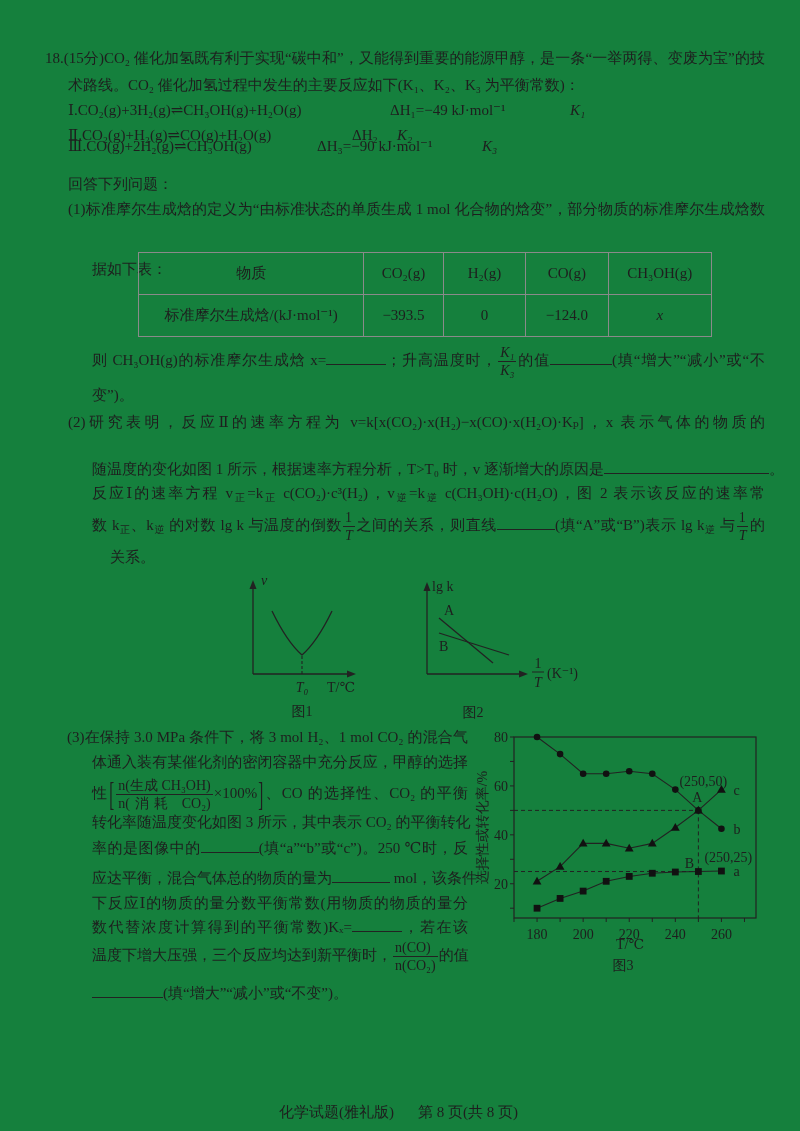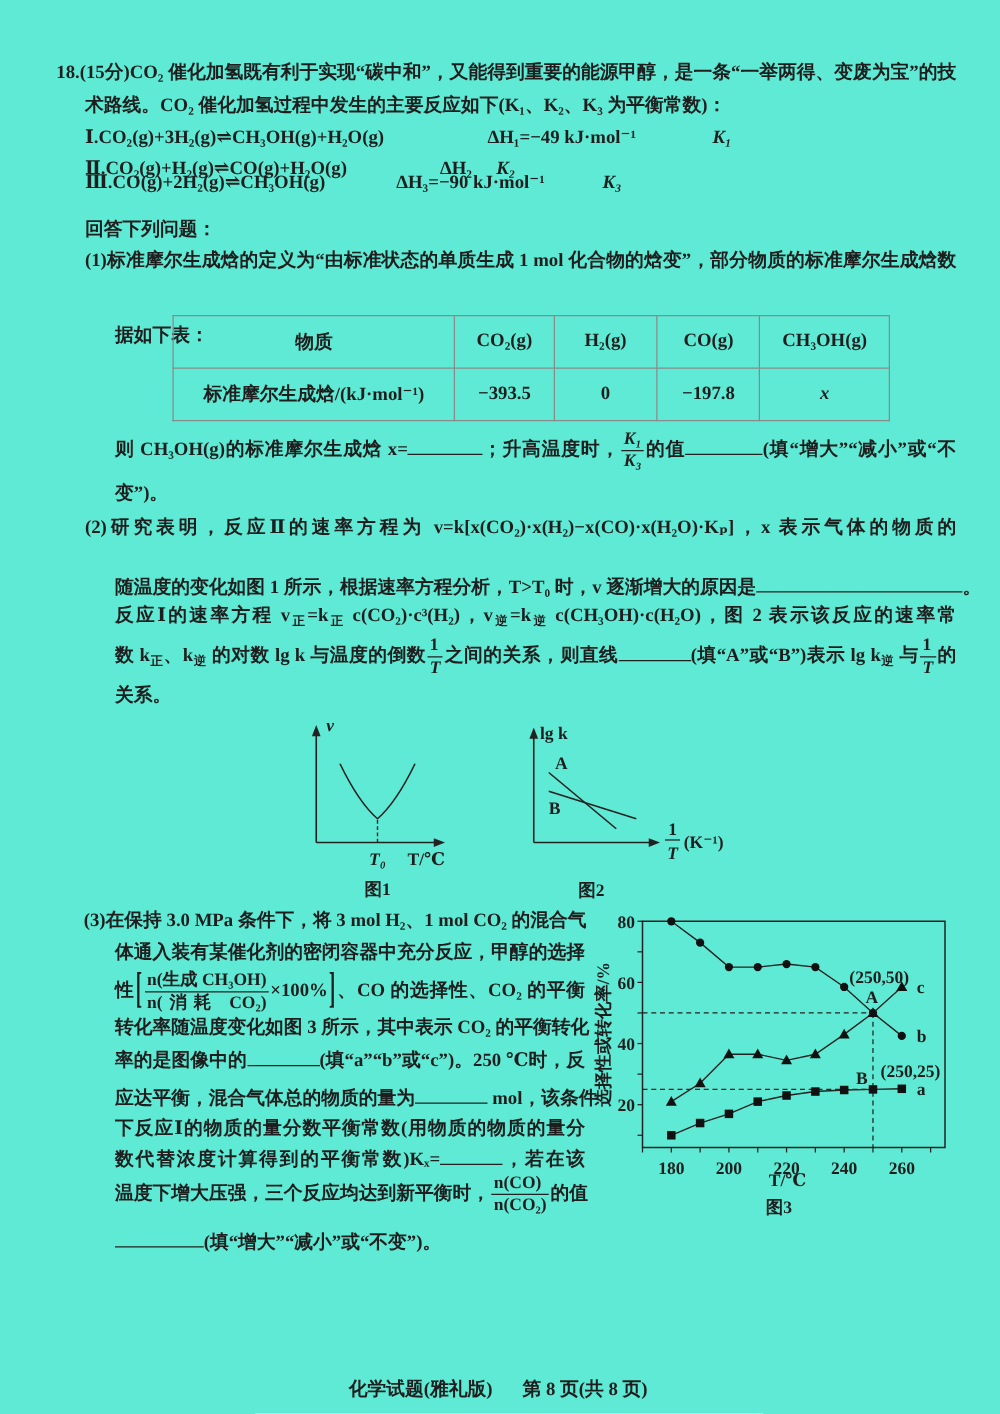--- a/index.html
+++ b/index.html
@@ -1,19 +1,19 @@
 <!DOCTYPE html>
 <html><head>
 <meta charset="utf-8">
 <style>
   html, body { margin: 0; padding: 0; background: #ffffff; }
   .page {
-    position: relative; width: 800px; height: 1131px; background: #5eead4;
+    position: relative; width: 800px; height: 1131px; background: #15803d;
     color: #1e1e1e; font-family: "Liberation Serif", "DejaVu Serif", serif;
-    font-size: 15px; overflow: hidden; font-weight: bold;
+    font-size: 15px; overflow: hidden;
   }
   .ln { position: absolute; white-space: nowrap; line-height: 20px; }
   .j { text-align: justify; text-align-last: justify; }
   .tall { line-height: 40px; }
   .blank { display: inline-block; border-bottom: 1px solid #222; height: 14px; vertical-align: baseline; }
   .frac { display: inline-block; vertical-align: middle; text-align: center; line-height: 15px; font-size: 14px; margin: 0 1px; }
   .frac .num { display: block; border-bottom: 1px solid #222; padding: 0 2px 1px; }
   .frac .den { display: block; padding: 1px 2px 0; }
   sub { font-size: 10px; vertical-align: -3px; line-height: 0; }
   .bigbr { display: inline-block; transform: scaleY(2.3); font-size: 15px; line-height: 15px; vertical-align: middle; margin: 0 1px; }
@@ -64,34 +64,34 @@
       <td style="width:225px">物质</td>
       <td style="width:79px">CO₂(g)</td>
       <td style="width:82px">H₂(g)</td>
       <td style="width:82px">CO(g)</td>
       <td style="width:103px">CH₃OH(g)</td>
     </tr>
     <tr>
       <td>标准摩尔生成焓/(kJ·mol⁻¹)</td>
       <td>−393.5</td>
       <td>0</td>
-      <td>−197.8</td>
+      <td>−124.0</td>
       <td class="it">x</td>
     </tr>
   </tbody>
     </table>
 
   <div class="ln j tall" style="left:92px;top:340px;width:673px;"><span>则 CH₃OH(g)的标准摩尔生成焓 x=</span><span class="blank" style="width:60px"></span><span>；升高温度时，</span><span class="frac"><span class="num it">K₁</span><span class="den it">K₃</span></span><span>的值</span><span class="blank" style="width:62px"></span><span>(填“增大”“减小”或“不</span></div>
   <div class="ln" style="left:92px;top:385px;">变”)。</div>
 
   <div class="ln j" style="left:68px;top:412px;width:697px;">(2)研究表明，反应Ⅱ的速率方程为 v=k[x(CO₂)·x(H₂)−x(CO)·x(H₂O)·Kₚ]，x 表示气体的物质的</div>
   <div class="ln j" style="left:92px;top:459px;width:673px;"><span>随温度的变化如图 1 所示，根据速率方程分析，T&gt;T₀ 时，v 逐渐增大的原因是</span><span class="blank" style="width:165px"></span><span>。</span></div>
   <div class="ln j" style="left:92px;top:483px;width:673px;">反应Ⅰ的速率方程 v<sub>正</sub>=k<sub>正</sub> c(CO₂)·c³(H₂)，v<sub>逆</sub>=k<sub>逆</sub> c(CH₃OH)·c(H₂O)，图 2 表示该反应的速率常</div>
   <div class="ln j tall" style="left:92px;top:505px;width:673px;"><span>数 k<sub>正</sub>、k<sub>逆</sub> 的对数 lg k 与温度的倒数</span><span class="frac"><span class="num">1</span><span class="den it">T</span></span><span>之间的关系，则直线</span><span class="blank" style="width:58px"></span><span>(填“A”或“B”)表示 lg k<sub>逆</sub> 与</span><span class="frac"><span class="num">1</span><span class="den it">T</span></span><span>的</span></div>
-  <div class="ln" style="left:92px;top:547px;">关系。</div>
+  <div class="ln" style="left:110px;top:547px;">关系。</div>
 
   <svg class="fig" style="left:240px;top:570px;" width="140" height="155">
     <line x1="13" y1="104" x2="13" y2="17" stroke="#222" stroke-width="1.3"></line>
     <path d="M9.5,19 L13,10 L16.5,19 Z" fill="#222"></path>
     <line x1="13" y1="104" x2="109" y2="104" stroke="#222" stroke-width="1.3"></line>
     <path d="M107,100.5 L116,104 L107,107.5 Z" fill="#222"></path>
     <path d="M32,41 Q47,72 62,85 Q77,72 92,41" fill="none" stroke="#222" stroke-width="1.3"></path>
     <line x1="62" y1="86" x2="62" y2="104" stroke="#222" stroke-width="1.1" stroke-dasharray="3,2"></line>
     <text x="21" y="15" class="it">v</text>
     <text x="62" y="122" text-anchor="middle" class="it">T₀</text>

